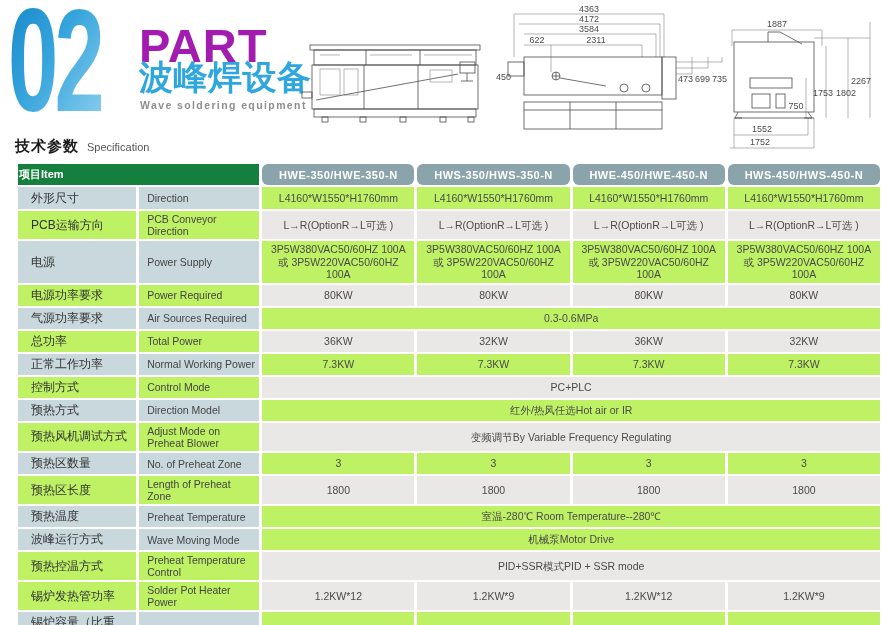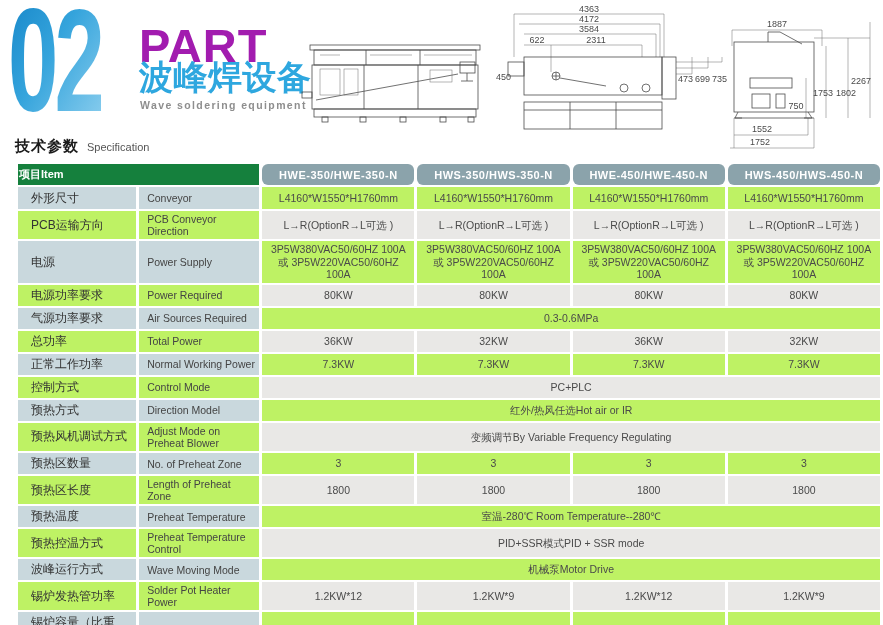--- a/index.html
+++ b/index.html
@@ -197,21 +197,21 @@
       <tr>
     <th class="ih" colspan="2">项目Item</th>
     <th class="mh">HWE-350/HWE-350-N</th>
     <th class="mh">HWS-350/HWS-350-N</th>
     <th class="mh">HWE-450/HWE-450-N</th>
     <th class="mh">HWS-450/HWS-450-N</th>
   </tr>
 
   <tr class="rw t22 lt">
     <td class="lc">外形尺寸</td>
-    <td class="le">Conveyor</td>
+    <td class="le">Direction</td>
     <td class="v">L4160*W1550*H1760mm</td>
     <td class="v">L4160*W1550*H1760mm</td>
     <td class="v">L4160*W1550*H1760mm</td>
     <td class="v">L4160*W1550*H1760mm</td>
   </tr>
 
   <tr class="rw dk">
     <td class="lc">PCB运输方向</td>
     <td class="le">PCB Conveyor Direction</td>
     <td class="v">L→R(OptionR→L可选 )</td>
@@ -297,30 +297,30 @@
     <td class="v">1800</td>
     <td class="v">1800</td>
   </tr>
 
   <tr class="rw lt">
     <td class="lc">预热温度</td>
     <td class="le">Preheat Temperature</td>
     <td class="v" colspan="4">室温-280℃ Room Temperature--280℃</td>
   </tr>
 
+  <tr class="rw lt">
+    <td class="lc">波峰运行方式</td>
+    <td class="le">Wave Moving Mode</td>
+    <td class="v" colspan="4">机械泵Motor Drive</td>
+  </tr>
+
   <tr class="rw tall dk">
     <td class="lc">预热控温方式</td>
     <td class="le">Preheat Temperature Control</td>
     <td class="v" colspan="4">PID+SSR模式PID + SSR mode</td>
-  </tr>
-
-  <tr class="rw lt">
-    <td class="lc">波峰运行方式</td>
-    <td class="le">Wave Moving Mode</td>
-    <td class="v" colspan="4">机械泵Motor Drive</td>
   </tr>
 
   <tr class="rw dk">
     <td class="lc">锡炉发热管功率</td>
     <td class="le">Solder Pot Heater Power</td>
     <td class="v">1.2KW*12</td>
     <td class="v">1.2KW*9</td>
     <td class="v">1.2KW*12</td>
     <td class="v">1.2KW*9</td>
   </tr>

